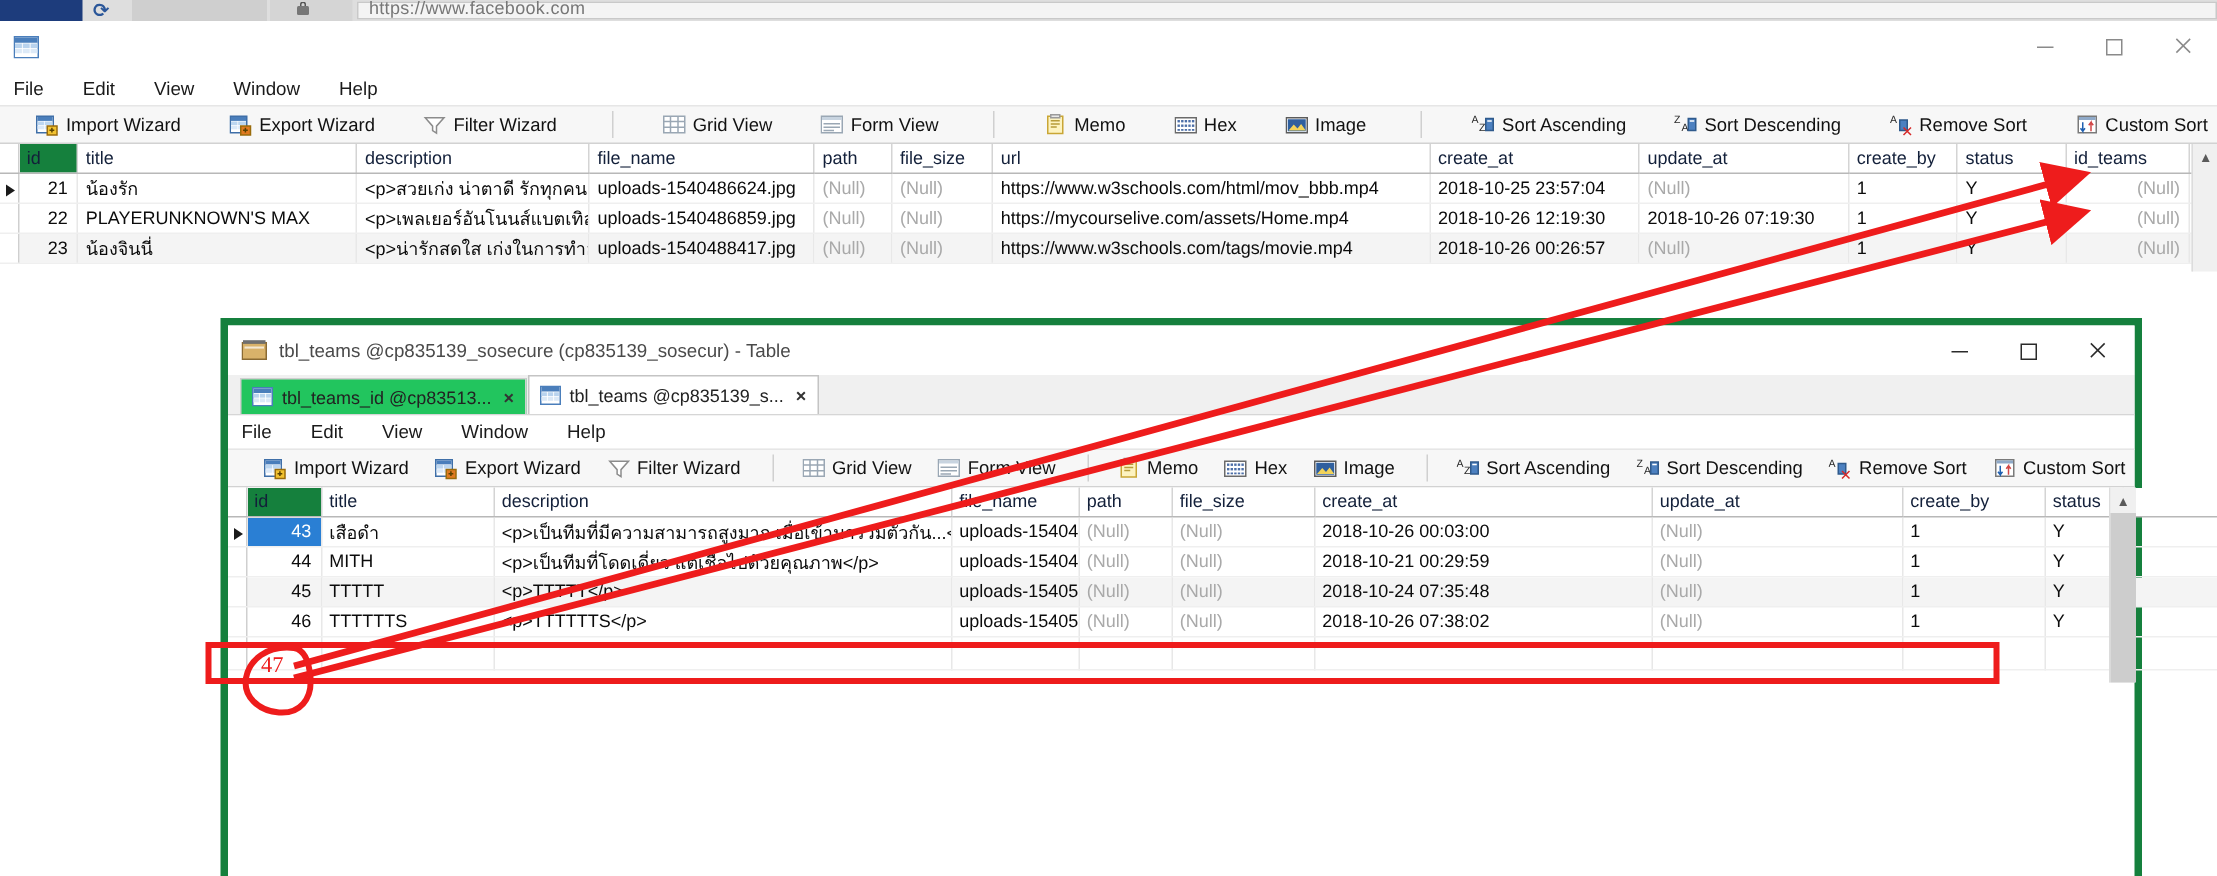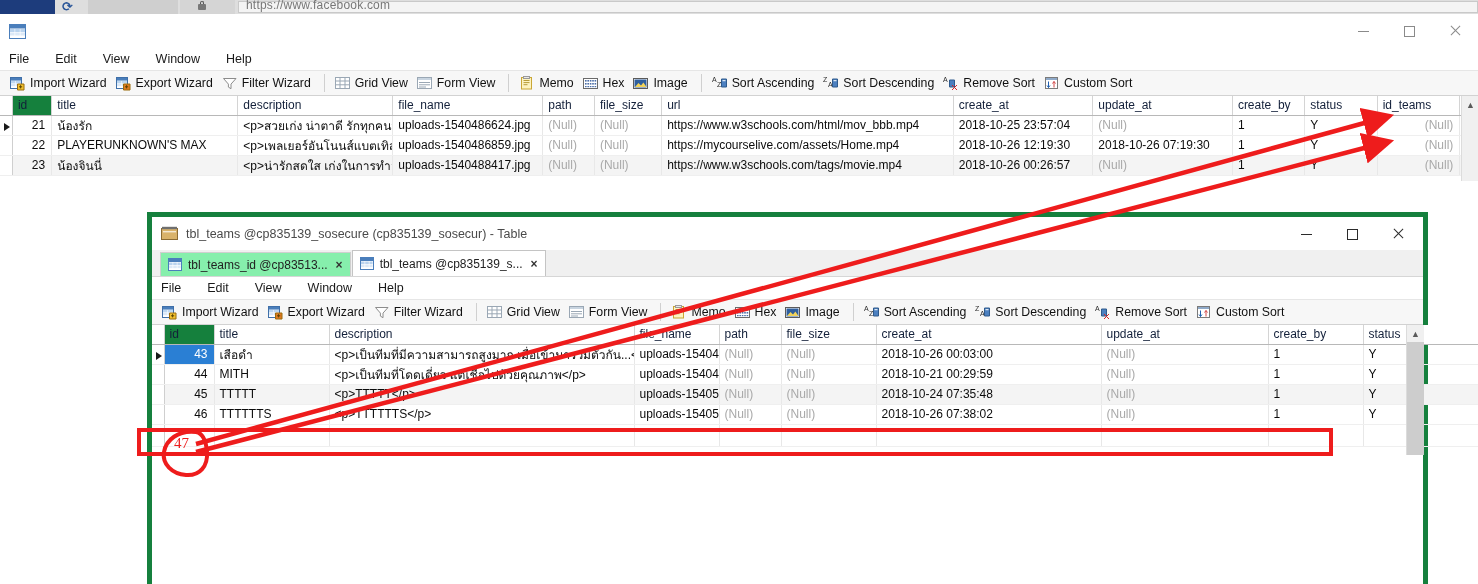--- a/index.html
+++ b/index.html
@@ -44,31 +44,31 @@
   .wbtn .gl-max { width:11px; height:11px; border:1px solid #8a8a8a; }
   .win.w2 .wbtn .gl-max { border-color:#2b2b2b; }
   .wbtn .gl-close { position:relative; width:12px; height:12px; }
   .wbtn .gl-close:before, .wbtn .gl-close:after { content:""; position:absolute; left:0; top:5px; width:13px; height:1px; background:#8a8a8a; }
   .win.w2 .wbtn .gl-close:before, .win.w2 .wbtn .gl-close:after { background:#2b2b2b; }
   .wbtn .gl-close:before { transform:rotate(45deg); }
   .wbtn .gl-close:after  { transform:rotate(-45deg); }
 
   
   .tabstrip { height:27px; background:#f0f0f0; display:flex; align-items:flex-end; padding-left:8px; border-bottom:1px solid #d6d6d6; }
-  .tab { height:24px; display:flex; align-items:center; padding:0 7px 0 7px; margin-right:1px; font-size:12px; color:#222; background:#86efac; border:1px solid #cfcfcf; border-bottom:none; white-space:nowrap; }
+  .tab { height:24px; display:flex; align-items:center; padding:0 7px 0 7px; margin-right:1px; font-size:12px; color:#222; background:#22c55e; border:1px solid #cfcfcf; border-bottom:none; white-space:nowrap; }
   .tab.active { background:#ffffff; border-color:#c4c4c4; height:26px; }
   .tab .tabicon { width:14px; height:13px; margin-right:6px; position:relative; flex:0 0 auto; }
   .tab .tabclose { margin-left:8px; font-size:12px; color:#333; font-weight:bold; }
 
   
   .menubar { height:22px; background:#ffffff; display:flex; align-items:center; padding-left:9px; font-size:12.5px; color:#1a1a1a;gap:12px; }
   .menubar .mi { padding:0 9px 0 0; margin-right:5px; }
 
   
-  .toolbar { height:26px; background:#f7f7f7; border-top:1px solid #e6e6e6; border-bottom:1px solid #d2d2d2; display:flex; align-items:center; padding-left:7px; font-size:12.3px; color:#111; }
+  .toolbar { height:26px; background:#f7f7f7; border-top:1px solid #e6e6e6; border-bottom:1px solid #d2d2d2; display:flex; align-items:center; padding-left:21px; font-size:12.3px; color:#111;justify-content:space-between; }
   .tbtn { display:flex; align-items:center; height:22px; padding:0 6px 0 3px; white-space:nowrap; }
   .tbtn .ic { width:16px; height:15px; margin-right:4px; position:relative; flex:0 0 auto; }
   .tsep { width:1px; height:18px; background:#d0d0d0; margin:0 7px; }
 
   
   .gridwrap { position:relative; background:#ffffff; }
   .grid { width:100%; border-collapse:collapse; table-layout:fixed; font-size:12px; }
   .grid th { background:#ffffff; color:#13203a; font-weight:normal; text-align:left; height:19px; padding:0 0 0 5px;
              border-right:1px solid #d4d4d4; border-bottom:1px solid #b8b8b8; font-size:12px; white-space:nowrap; overflow:hidden; }
   .grid td { height:20px; padding:0 4px 0 5px; border-right:1px solid #e8e8e8; border-bottom:1px solid #efefef;

